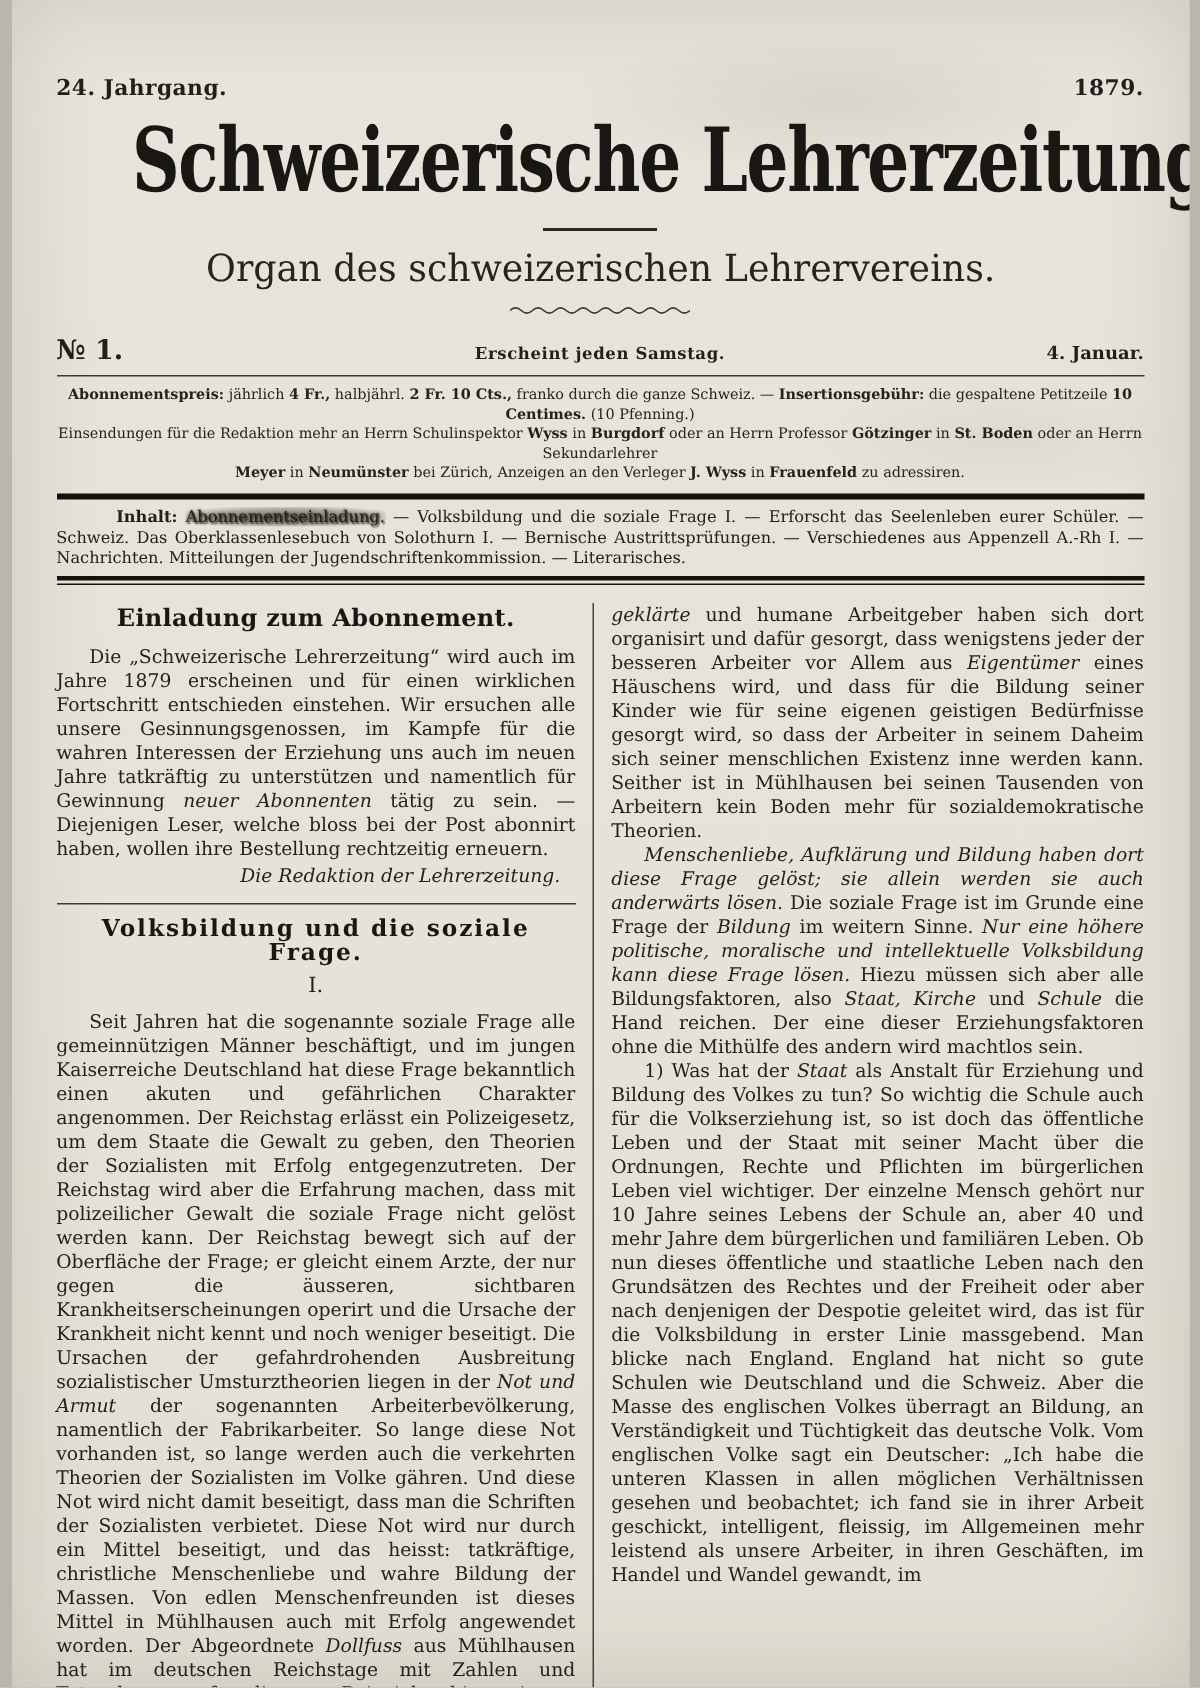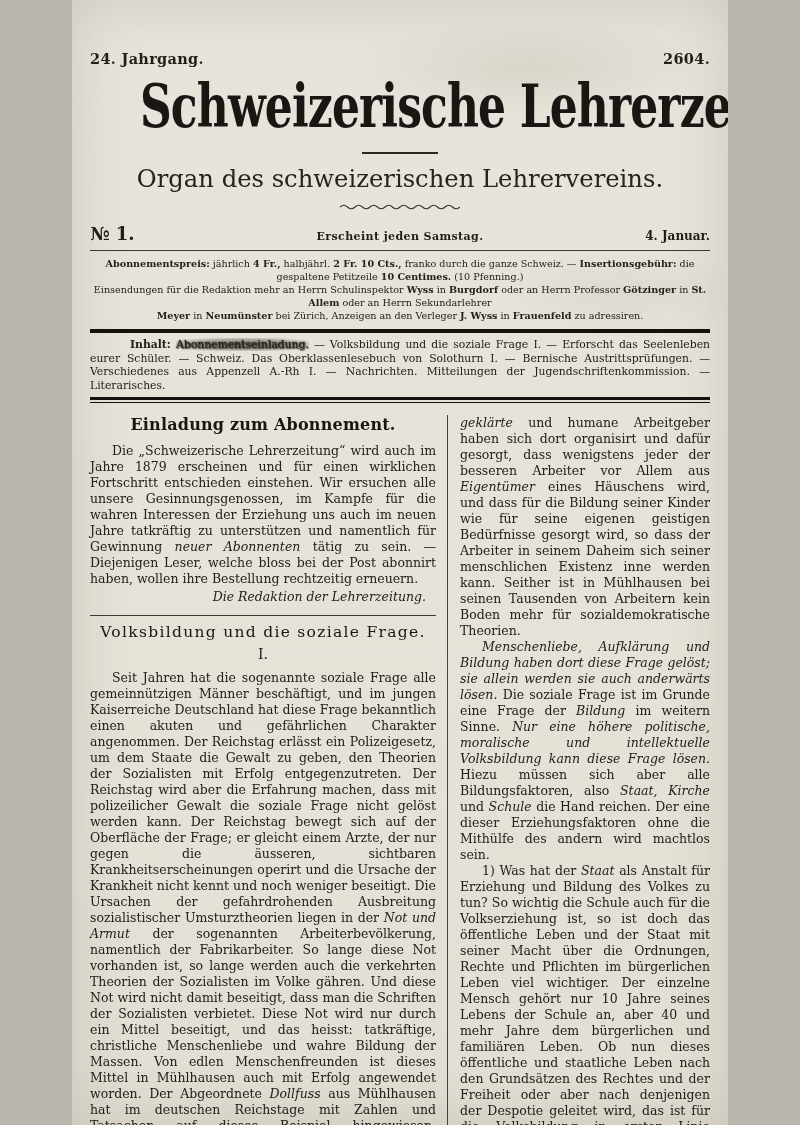--- a/index.html
+++ b/index.html
@@ -1,31 +1,31 @@
 <!DOCTYPE html>
 <html lang="de"><head>
 <meta charset="utf-8">
 <style>
   * { margin:0; padding:0; box-sizing:border-box; }
   html,body { background:#b9b6ae; }
   .page {
     position:relative;
-    width:656px; height:1125px;
+    width:785px; height:1125px;
     margin:0 auto;
     overflow:hidden;
     color:#211f1b;
     font-family:"DejaVu Serif", serif;
     background-color:#e6e3da;
     background-image:
       radial-gradient(ellipse 260px 70px at 70% 6%, rgba(110,100,80,0.12), transparent 70%),
       radial-gradient(ellipse 180px 60px at 84% 26%, rgba(110,100,80,0.08), transparent 70%),
       radial-gradient(ellipse 420px 240px at 30% 75%, rgba(255,255,255,0.06), transparent 70%),
       linear-gradient(180deg, #e7e4db 0%, #e5e2d8 60%, #e1ded3 100%);
     box-shadow: inset 0 0 60px rgba(90,80,60,0.18);
-    padding:0 18px;
+    padding:0 30px;
   }
   .top-row {
     padding-top:50px;
     display:flex; justify-content:space-between; align-items:baseline;
     font-size:14.5px; font-weight:bold; letter-spacing:0.3px;
   }
   .masthead { text-align:center; margin-top:10px; }
   .masthead-title {
     display:inline-block;
     white-space:nowrap;
@@ -75,38 +75,38 @@
   .col-right { flex:1; border-left:1px solid #45423a; padding-left:12px; }
   .para { text-align:justify; }
   .para.indent { text-indent:22px; }
   .sec1-heading {
     text-align:center; font-weight:bold; font-size:16px;
     letter-spacing:0.2px; margin:2px 0 10px 0; color:#191713;
   }
   .signature { text-align:right; font-style:italic; padding-right:10px; margin-top:2px; }
   .section-rule { height:1px; background:#3c3a33; margin:10px 0 8px 0; }
   .sec2-heading {
-    text-align:center; font-weight:normal; font-size:15.5px;
+    text-align:center; font-weight:bold; font-size:15.5px;
     letter-spacing:1.3px; color:#191713;
   }
   .roman { text-align:center; font-size:14px; margin:6px 0 8px 0; }
   .smudge {
     background:radial-gradient(ellipse at center, rgba(35,30,24,0.55), rgba(35,30,24,0.28) 55%, rgba(35,30,24,0.0) 85%);
     text-shadow:0 0 2px rgba(30,26,20,0.95), 1px 1px 1px rgba(30,26,20,0.7);
     border-radius:5px;
   }
 </style>
 </head>
 <body>
 
 <div class="page">
 
   <div class="top-row">
     <span>24. Jahrgang.</span>
-    <span>2604.</span>
+    <span>1879.</span>
   </div>
 
   <div class="masthead">
     <div class="masthead-title">Schweizerische Lehrerzeitung.</div>
     <div class="title-rule"></div>
     <div class="subtitle">Organ des schweizerischen Lehrervereins.</div>
     <svg class="wavy-rule" width="120" height="8" viewBox="0 0 120 8">
       <path d="M0 4 q3.75 -3.5 7.5 0 t7.5 0 t7.5 0 t7.5 0 t7.5 0 t7.5 0 t7.5 0 t7.5 0 t7.5 0 t7.5 0 t7.5 0 t7.5 0 t7.5 0 t7.5 0 t7.5 0 t7.5 0" fill="none" stroke="#3a3831" stroke-width="1.1"></path>
     </svg>
   </div>
@@ -114,21 +114,21 @@
   <div class="issue-row">
     <span class="issue-no">№ 1.</span>
     <span class="issue-freq">Erscheint jeden Samstag.</span>
     <span class="issue-date">4. Januar.</span>
   </div>
 
   <div class="thin-rule"></div>
 
   <div class="fineprint">
     <div><span style="font-weight: bold;">Abonnementspreis:</span><span> jährlich </span><span style="font-weight: bold;">4 Fr.,</span><span> halbjährl. </span><span style="font-weight: bold;">2 Fr. 10 Cts.,</span><span> franko durch die ganze Schweiz. — </span><span style="font-weight: bold;">Insertionsgebühr:</span><span> die gespaltene Petitzeile </span><span style="font-weight: bold;">10 Centimes.</span><span> (10 Pfenning.)</span></div>
-    <div><span>Einsendungen für die Redaktion mehr an Herrn Schulinspektor </span><span style="font-weight: bold;">Wyss</span><span> in </span><span style="font-weight: bold;">Burgdorf</span><span> oder an Herrn Professor </span><span style="font-weight: bold; text-align: right;">Götzinger</span><span> in </span><span style="font-weight: bold;">St. Allem</span><span> oder an Herrn Sekundarlehrer</span></div>
+    <div><span>Einsendungen für die Redaktion mehr an Herrn Schulinspektor </span><span style="font-weight: bold;">Wyss</span><span> in </span><span style="font-weight: bold;">Burgdorf</span><span> oder an Herrn Professor </span><span style="font-weight: bold; text-align: right;">Götzinger</span><span> in </span><span style="font-weight: bold;">St. Boden</span><span> oder an Herrn Sekundarlehrer</span></div>
     <div><span style="font-weight: bold;">Meyer</span><span> in </span><span style="font-weight: bold;">Neumünster</span><span> bei Zürich, Anzeigen an den Verleger </span><span style="font-weight: bold;">J. Wyss</span><span> in </span><span style="font-weight: bold;">Frauenfeld</span><span> zu adressiren.</span></div>
   </div>
 
   <div class="thick-rule"></div>
 
   <div class="inhalt"><span style="font-weight: bold;">Inhalt:</span><span> </span><span class="smudge">Abonnementseinladung.</span><span> — Volksbildung und die soziale Frage I. — Erforscht das Seelenleben eurer Schüler. — Schweiz. Das Oberklassenlesebuch von Solothurn I. — Bernische Austrittsprüfungen. — Verschiedenes aus Appenzell A.-Rh I. — Nachrichten. Mitteilungen der Jugendschriftenkommission. — Literarisches.</span></div>
 
   <div class="double-rule">
     <div class="r1"></div>
     <div class="r2"></div>

